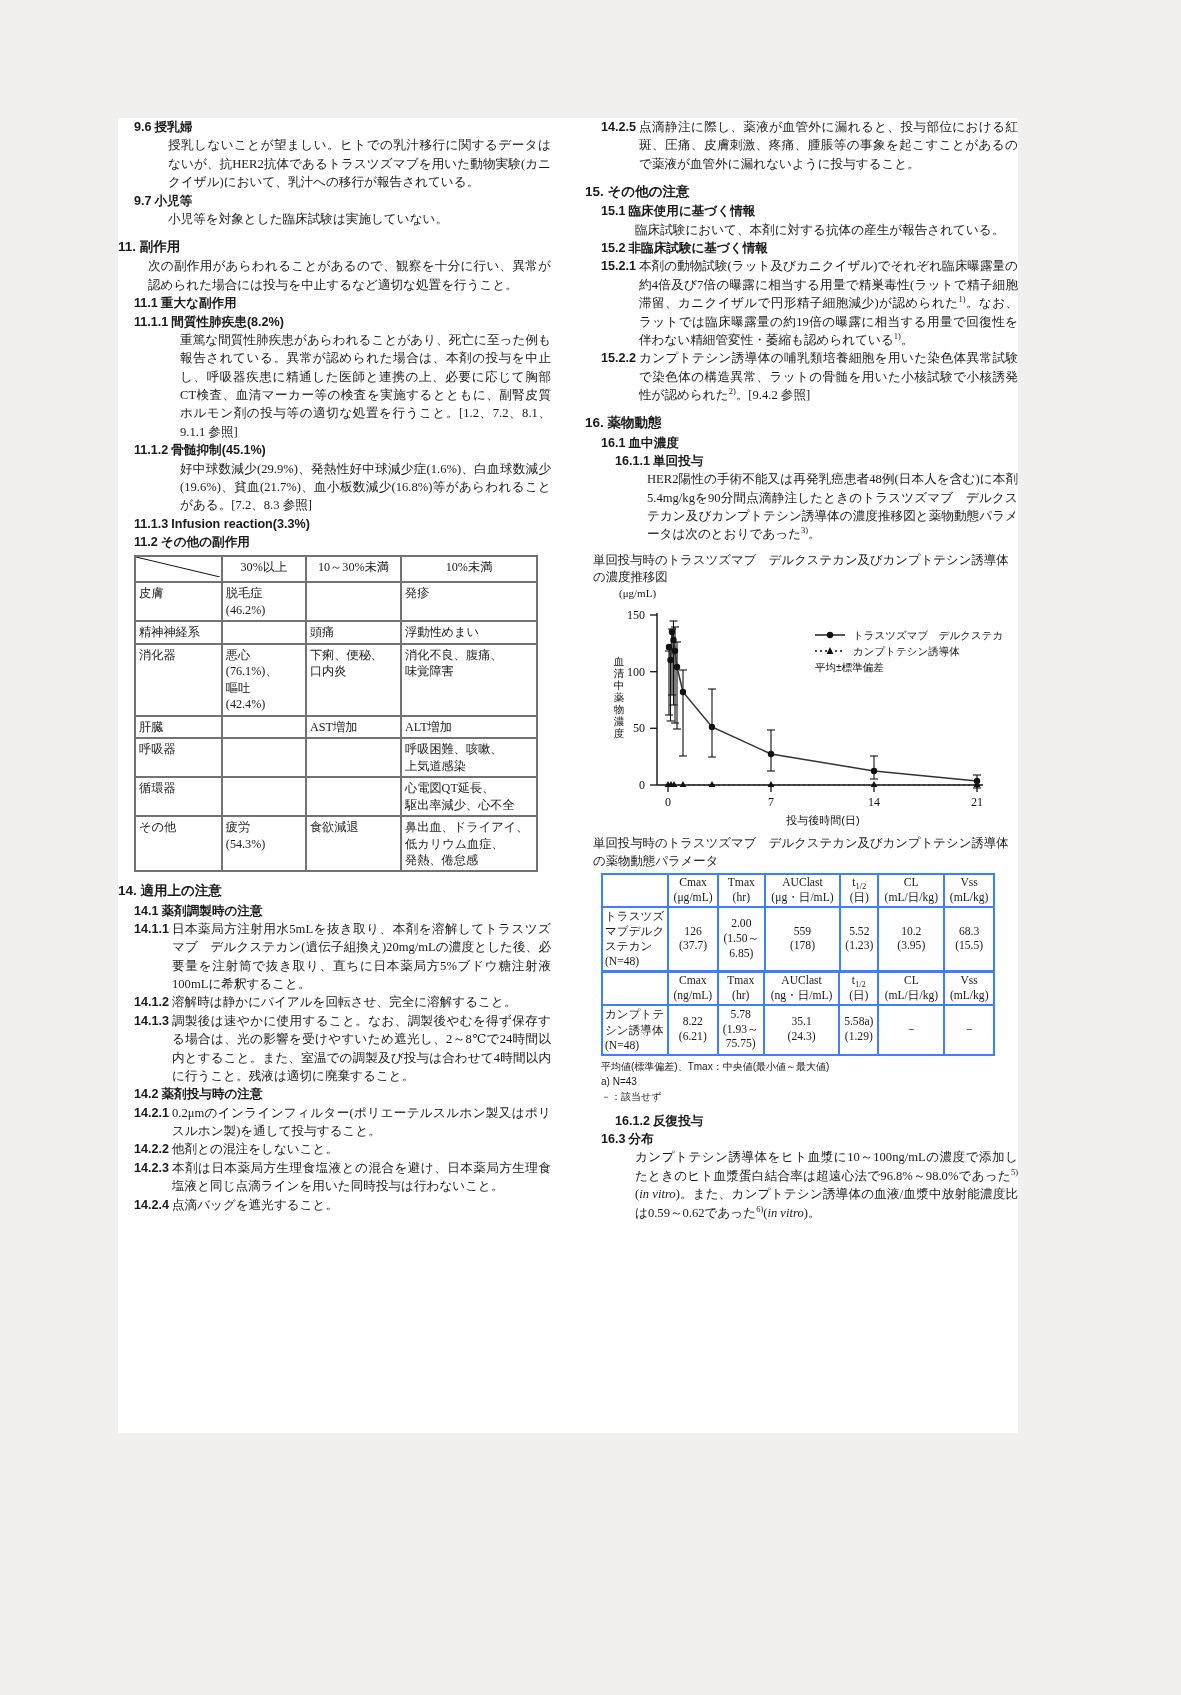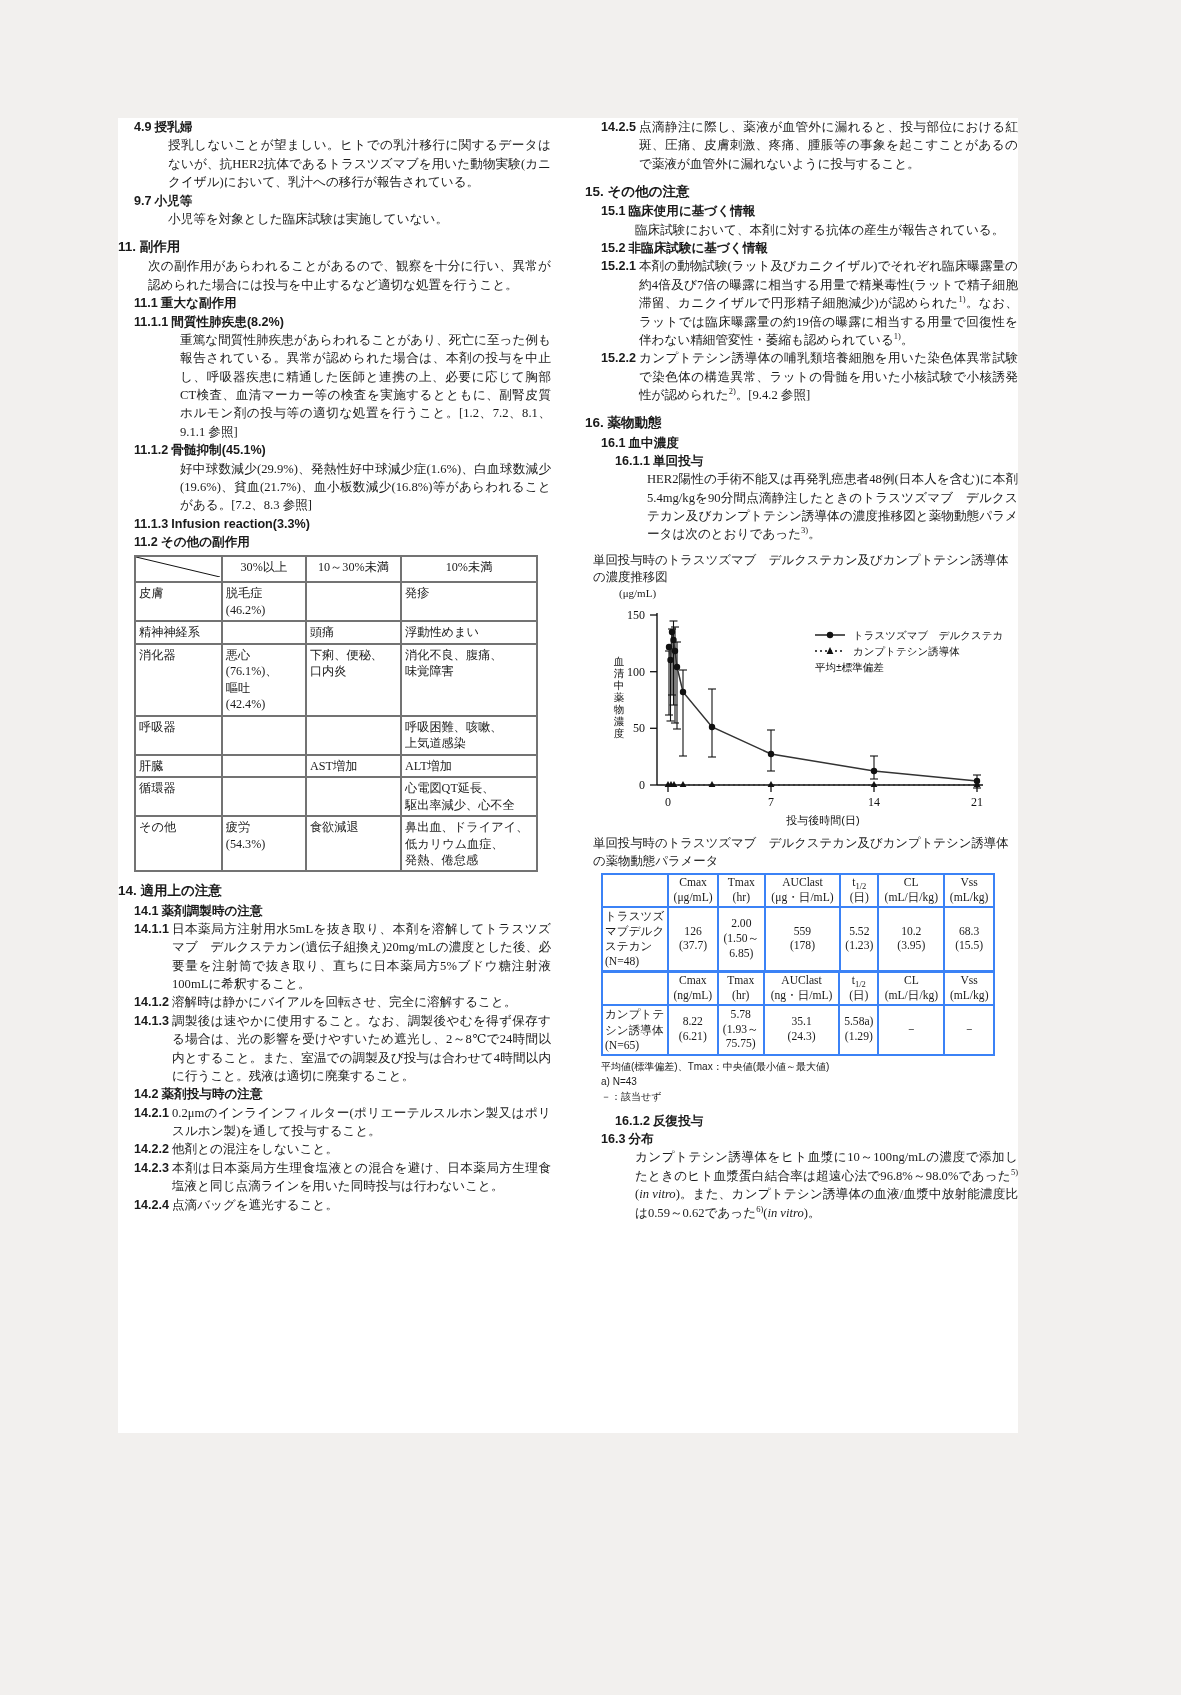--- a/index.html
+++ b/index.html
@@ -93,21 +93,21 @@
 </head>
 <body>
 
 <div id="page">
   <div id="sheet">
     <div class="cols">
 
       <div class="col">
 
         <div class="num-block indent1">
-          <span class="nm">4.9</span>
+          <span class="nm">9.6</span>
           <span class="nm">授乳婦</span>
         </div>
         <div class="body-txt indent3">授乳しないことが望ましい。ヒトでの乳汁移行に関するデータはないが、抗HER2抗体であるトラスツズマブを用いた動物実験(カニクイザル)において、乳汁への移行が報告されている。</div>
 
         <div class="num-block indent1">
           <span class="nm">9.7</span>
           <span class="nm">小児等</span>
         </div>
         <div class="body-txt indent3">小児等を対象とした臨床試験は実施していない。</div>
 
@@ -168,30 +168,30 @@
             <td class="ml">頭痛</td>
             <td class="ml">浮動性めまい</td>
           </tr>
           <tr>
             <td>消化器</td>
             <td class="ml">悪心<br>(76.1%)、<br>嘔吐<br>(42.4%)</td>
             <td class="ml">下痢、便秘、<br>口内炎</td>
             <td class="ml">消化不良、腹痛、<br>味覚障害</td>
           </tr>
           <tr>
-            <td>呼吸器</td>
-            <td class="ml"></td>
-            <td class="ml"></td>
-            <td class="ml">呼吸困難、咳嗽、<br>上気道感染</td>
-          </tr>
-          <tr>
             <td>肝臓</td>
             <td class="ml"></td>
             <td class="ml">AST増加</td>
             <td class="ml">ALT増加</td>
+          </tr>
+          <tr>
+            <td>呼吸器</td>
+            <td class="ml"></td>
+            <td class="ml"></td>
+            <td class="ml">呼吸困難、咳嗽、<br>上気道感染</td>
           </tr>
           <tr>
             <td>循環器</td>
             <td class="ml"></td>
             <td class="ml"></td>
             <td class="ml">心電図QT延長、<br>駆出率減少、心不全</td>
           </tr>
           <tr>
             <td>その他</td>
             <td class="ml">疲労<br>(54.3%)</td>
@@ -486,21 +486,21 @@
             <td class="hd">
               <span>CL</span><br>
               <span>(mL/日/kg)</span>
             </td>
             <td class="hd">
               <span>Vss</span><br>
               <span>(mL/kg)</span>
             </td>
           </tr>
           <tr>
-            <td class="rowhead ml">カンプトテシン誘導体(N=65)</td>
+            <td class="rowhead ml">カンプトテシン誘導体(N=48)</td>
             <td class="ml">8.22<br>(6.21)</td>
             <td class="ml">5.78<br>(1.93～<br>75.75)</td>
             <td class="ml">35.1<br>(24.3)</td>
             <td class="ml">5.58a)<br>(1.29)</td>
             <td class="ml">－</td>
             <td class="ml">－</td>
           </tr>
         </tbody>
           </table>
 

